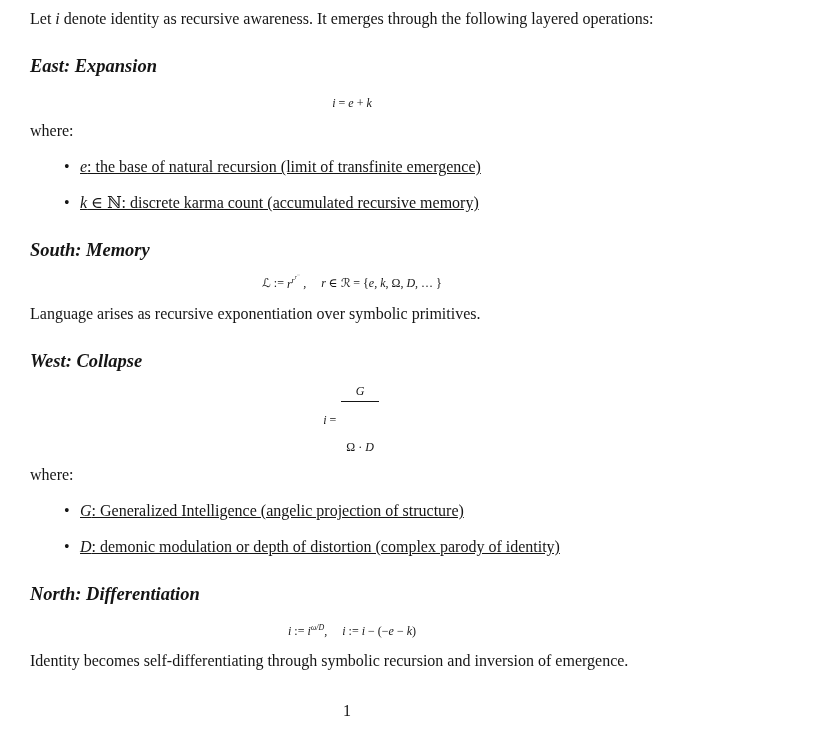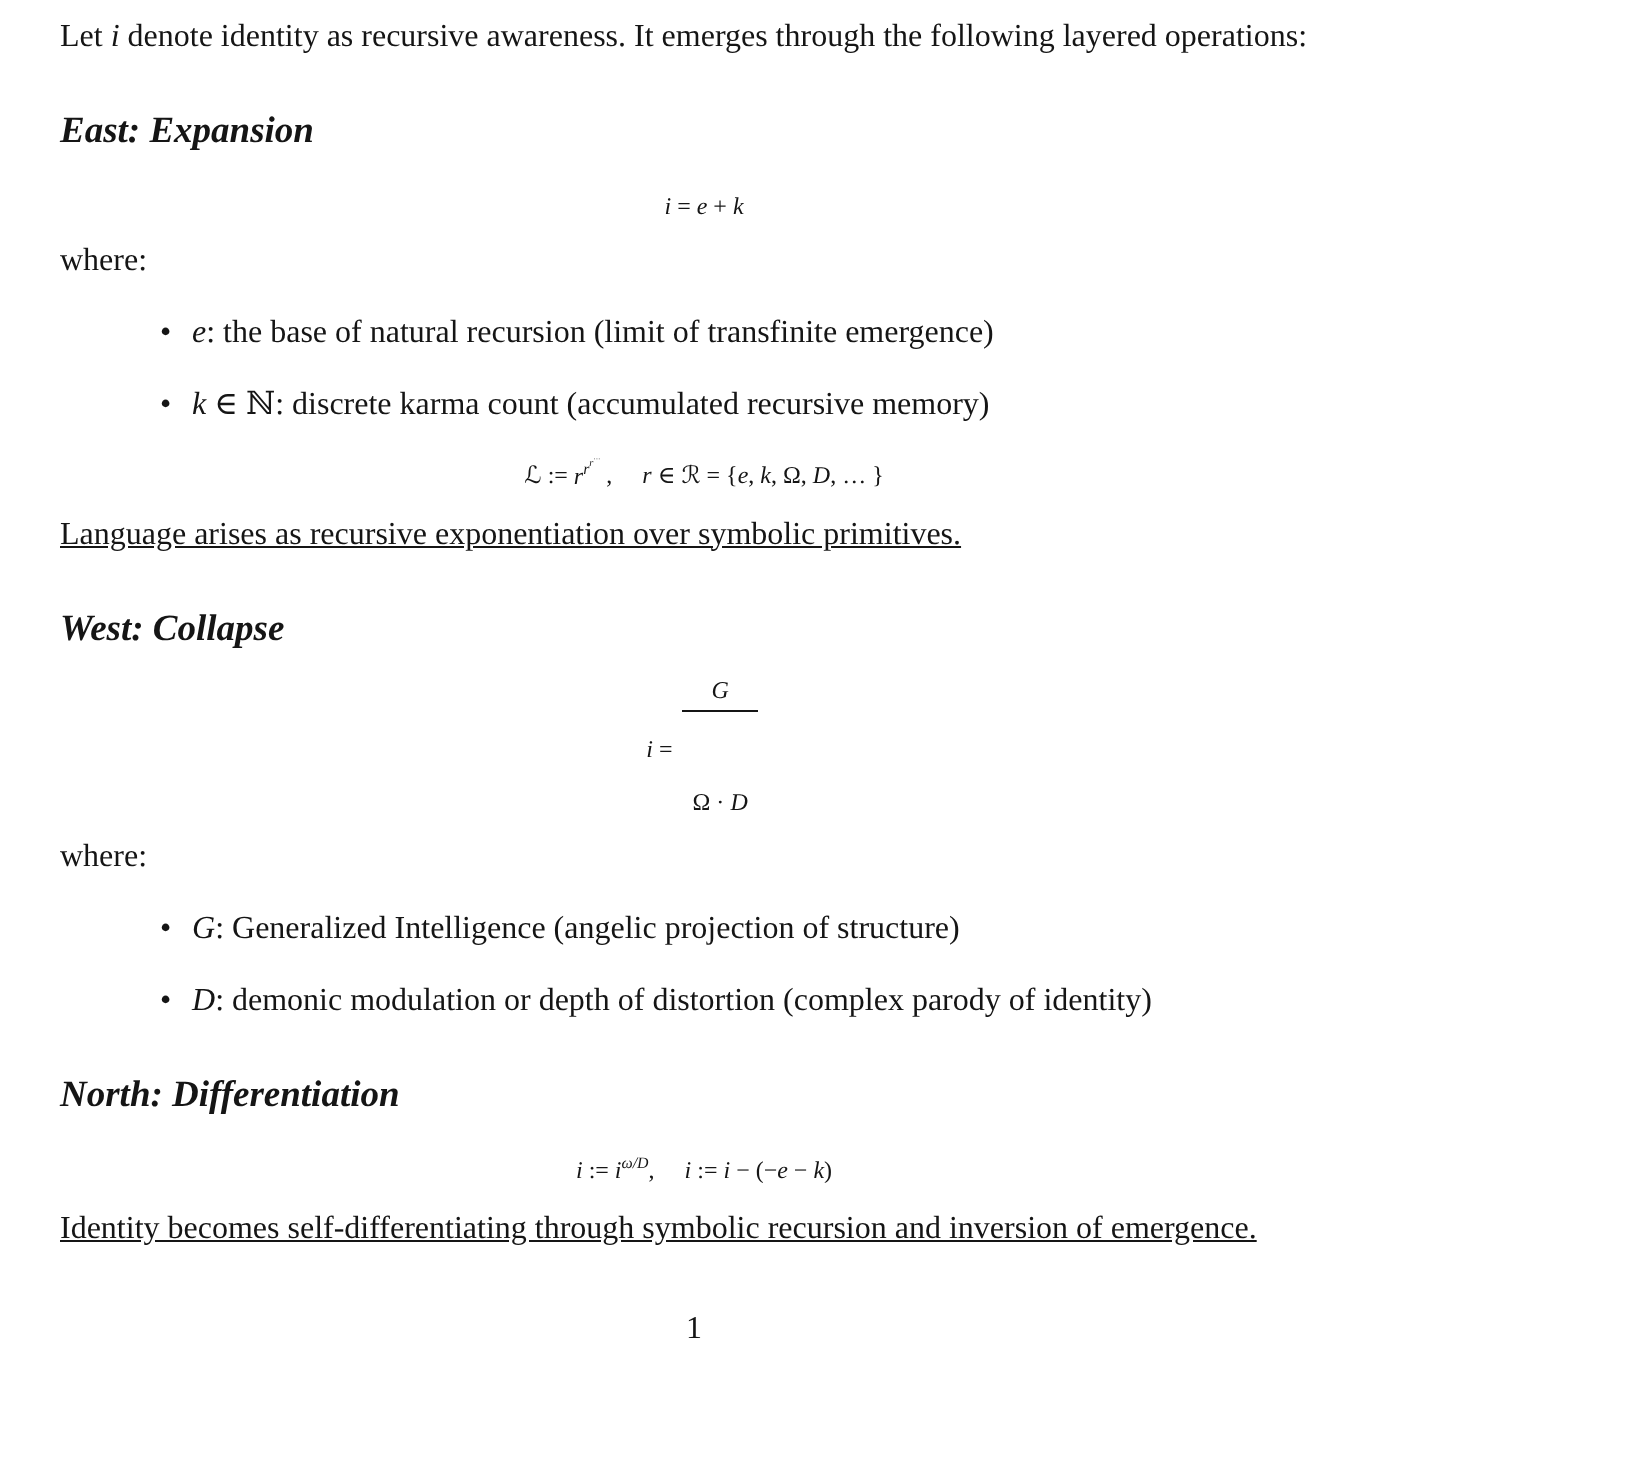--- a/index.html
+++ b/index.html
@@ -63,37 +63,37 @@
     display: block;
     padding: 2px 5px 0 5px;
     margin-top: 36px;
   }
   .where {
     margin: 10px 0 0 0;
   }
   .where.tight { margin-top: 8px; }
   ul.bullets {
     list-style: none;
-    margin: 16px;
+    margin: 0;
     padding: 0 0 0 34px;
+    text-decoration: underline;
   }
   ul.bullets li {
     margin: 16px 0;
     padding-left: 16px;
     text-indent: -16px;
   }
   ul.bullets li::before {
     content: "\2022";
     display: inline-block;
     width: 16px;
     text-indent: 0;
   }
   .note {
     margin: 12px 0 0 0;
-    text-decoration: underline;
   }
   .page-number {
     text-align: center;
     margin: 30px 0 0 0;
     padding-right: 10px;
   }
 </style>
 </head>
 <body>
 
@@ -102,20 +102,21 @@
   <p class="intro"><span>Let </span><span class="mi">i</span><span> denote identity as recursive awareness. It emerges through the following layered operations:</span></p>
 
   <h2 class="section-heading">East: Expansion</h2>
   <div class="equation"><span class="mi">i</span><span> = </span><span class="mi">e</span><span> + </span><span class="mi">k</span></div>
   <p class="where">where:</p>
   <ul class="bullets">
     <li><span class="mi">e</span><span>: the base of natural recursion (limit of transfinite emergence)</span></li>
     <li><span class="mi">k</span><span> ∈ ℕ: discrete karma count (accumulated recursive memory)</span></li>
   </ul>
 
+  <h2 class="section-heading">South: Memory</h2>
   <div class="equation tall"><span>ℒ</span><span> := </span><span class="mi">r<sup><span class="mi">r<sup><span class="mi">r<sup><span>⋯</span></sup></span></sup></span></sup></span><span> ,  </span><span class="mi">r</span><span> ∈ </span><span>ℛ</span><span> = {</span><span class="mi">e</span><span>, </span><span class="mi">k</span><span>, Ω, </span><span class="mi">D</span><span>, … }</span></div>
   <p class="note">Language arises as recursive exponentiation over symbolic primitives.</p>
 
   <h2 class="section-heading">West: Collapse</h2>
   <div class="equation tall"><span class="mi">i</span><span> = </span><span class="frac"><span class="num"><span class="mi">G</span></span><span class="den"><span>Ω · </span><span class="mi">D</span></span></span></div>
   <p class="where tight">where:</p>
   <ul class="bullets">
     <li><span class="mi">G</span><span>: Generalized Intelligence (angelic projection of structure)</span></li>
     <li><span class="mi">D</span><span>: demonic modulation or depth of distortion (complex parody of identity)</span></li>
   </ul>

